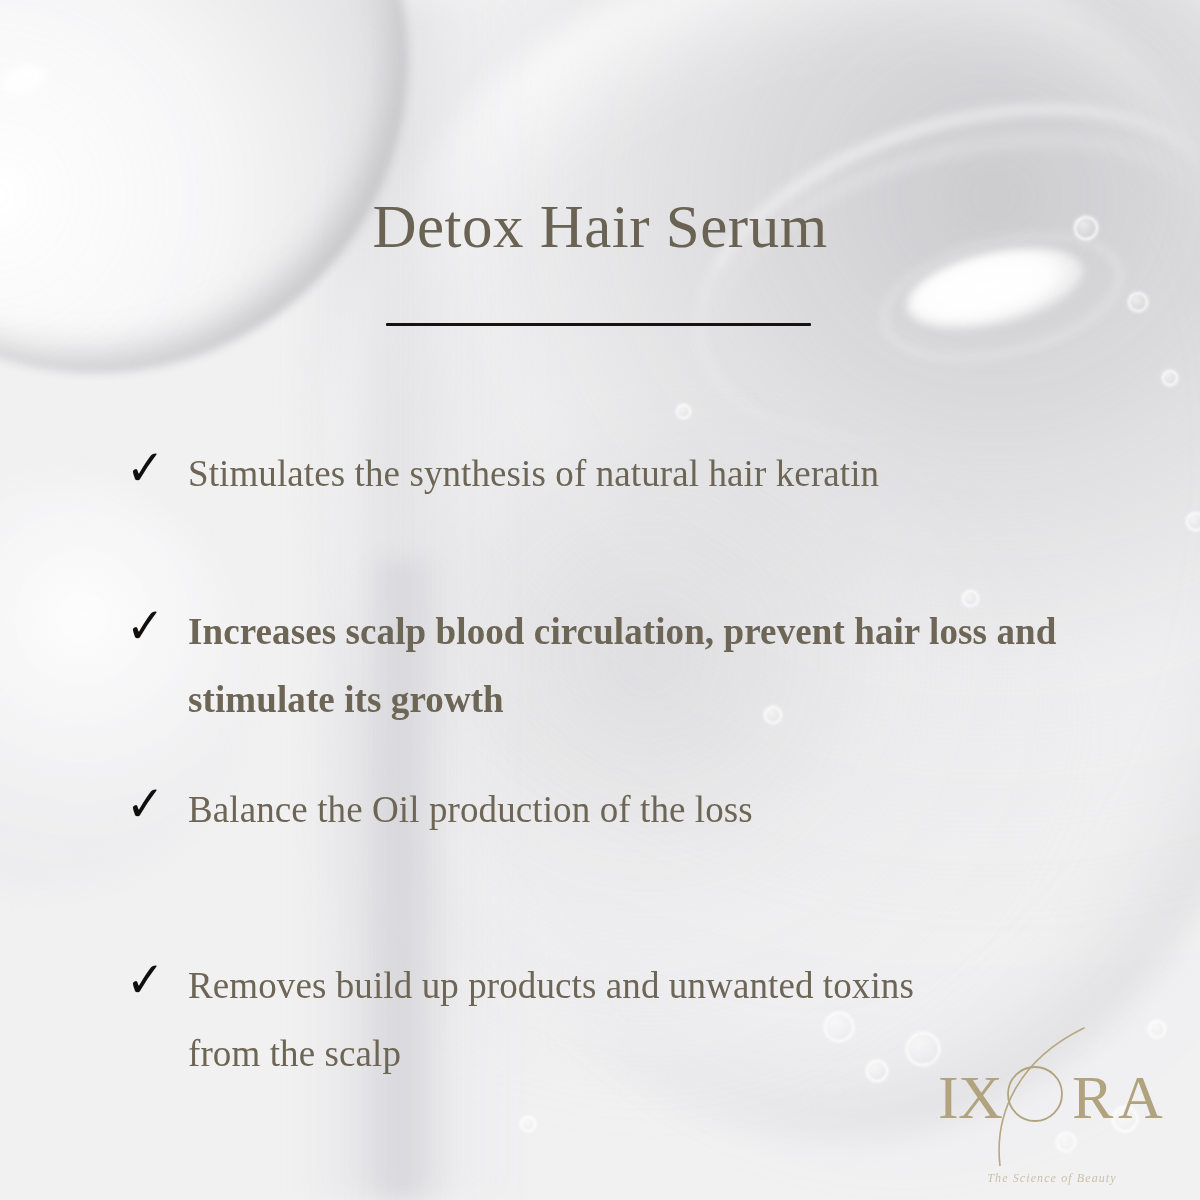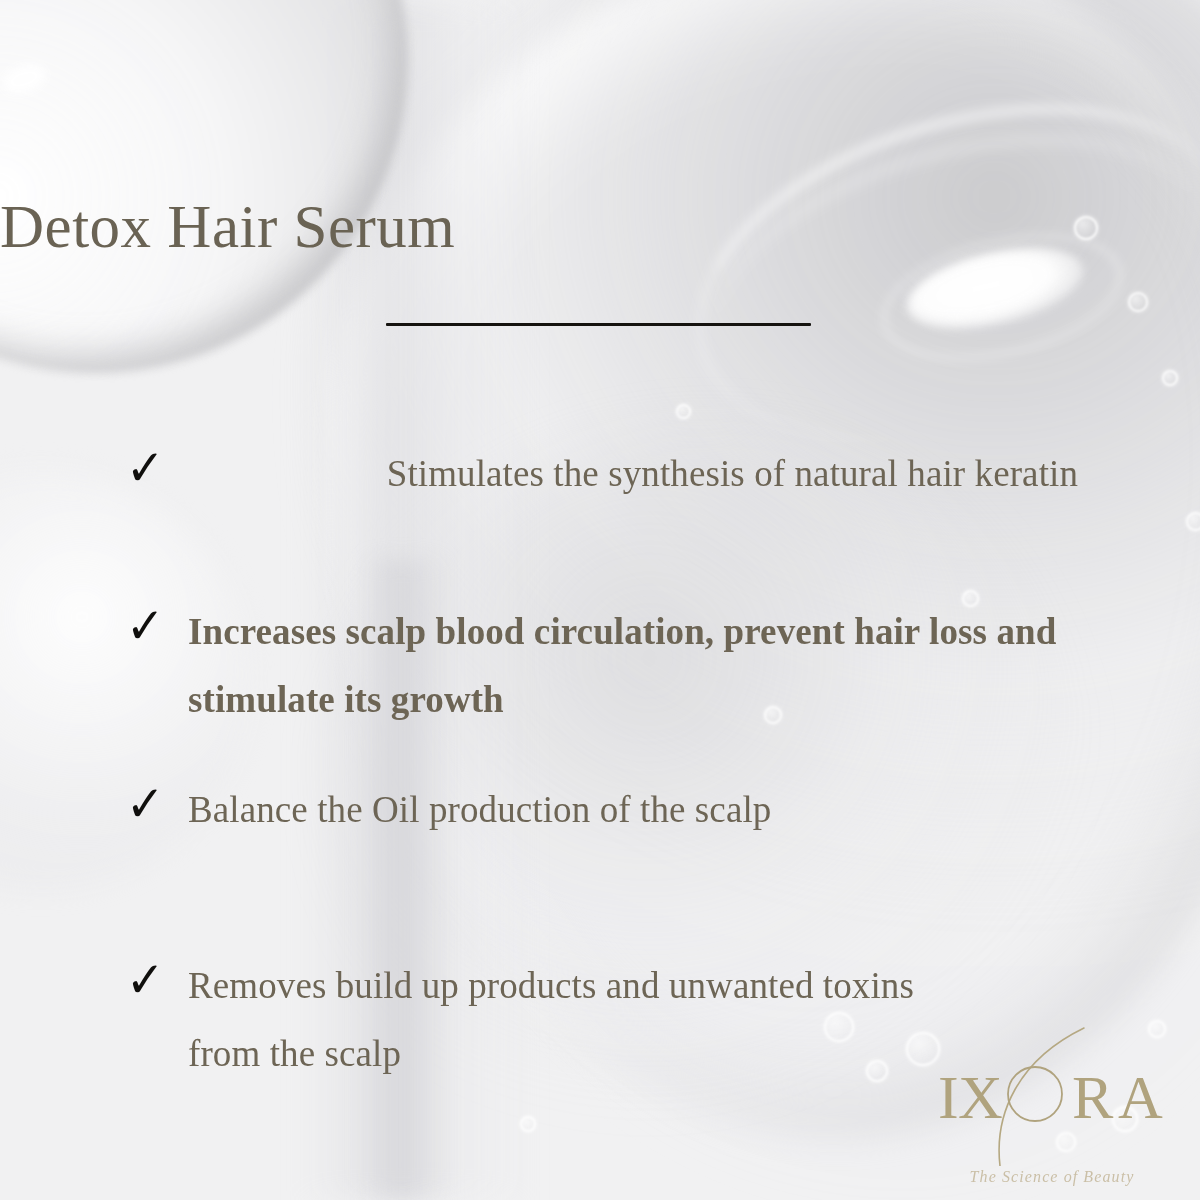--- a/index.html
+++ b/index.html
@@ -192,21 +192,21 @@
     z-index: 5;
     width: 1200px;
     height: 1200px;
   }
 
   .title {
     position: absolute;
     top: 196px;
     left: 0;
     width: 1200px;
-    text-align: left;
+    text-align: center;
     font-size: 61px;
     line-height: 1;
     letter-spacing: 0.5px;
     color: #6a6354;
     font-weight: 400;
     font-family: "Liberation Serif", "DejaVu Serif", serif;
   }
 
   .divider {
     position: absolute;
@@ -249,21 +249,21 @@
     font-size: 37px;
     line-height: 68px;
     color: #6d6555;
     letter-spacing: 0.1px;
     font-family: "Liberation Serif", "DejaVu Serif", serif;
     max-width: 940px;
   }
 
   
   #bullet-1 { top: 0px; }
-  #bullet-1 .bullet-text { width: 890px; text-align: right; }
+  #bullet-1 .bullet-text { width: 890px; }
   #bullet-2 { top: 158px; }
   #bullet-2 .bullet-text { width: 935px; font-weight: bold; }
   #bullet-3 { top: 336px; }
   #bullet-3 .bullet-text { width: 760px; }
   #bullet-4 { top: 512px; }
   #bullet-4 .bullet-text { width: 740px; }
 
   
   .logo {
     position: absolute;
@@ -278,21 +278,21 @@
     top: 0;
     width: 250px;
     height: 160px;
   }
   .logo-tagline {
     position: absolute;
     left: 0;
     bottom: 10px;
     width: 240px;
     text-align: center;
-    font-size: 16px;
+    font-size: 12px;
     font-style: italic;
     letter-spacing: 1.1px;
     color: #c4b79a;
     font-family: "Liberation Serif", "DejaVu Serif", serif;
     opacity: .85;
   }
 </style>
 </head>
 <body>
 
@@ -343,21 +343,21 @@
         <span class="bullet-text">Stimulates the synthesis of natural hair keratin</span>
       </div>
 
       <div class="bullet" id="bullet-2">
         <span class="check">✓</span>
         <span class="bullet-text">Increases scalp blood circulation, prevent hair loss and stimulate its growth</span>
       </div>
 
       <div class="bullet" id="bullet-3">
         <span class="check">✓</span>
-        <span class="bullet-text">Balance the Oil production of the scalp</span>
+        <span class="bullet-text">Balance the Oil production of the loss</span>
       </div>
 
       <div class="bullet" id="bullet-4">
         <span class="check">✓</span>
         <span class="bullet-text">Removes build up products and unwanted toxins from the scalp</span>
       </div>
 
     </div>
 
     <div class="logo">

